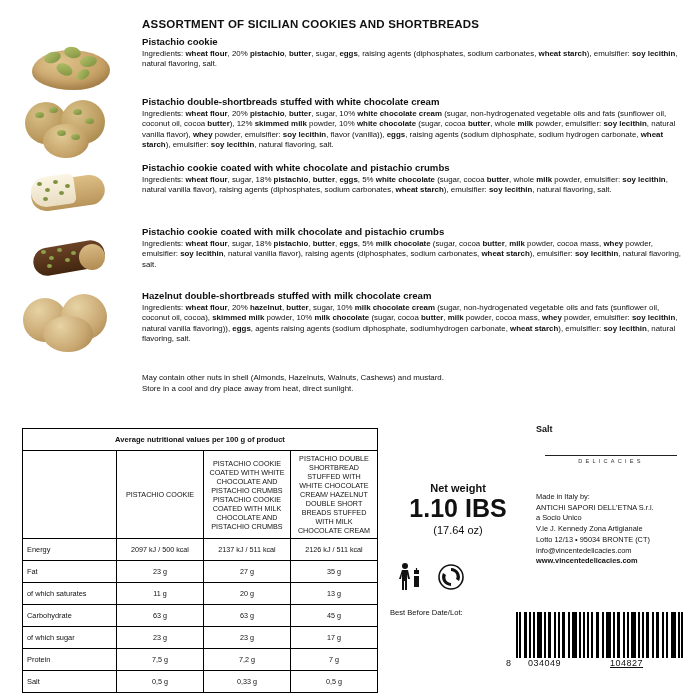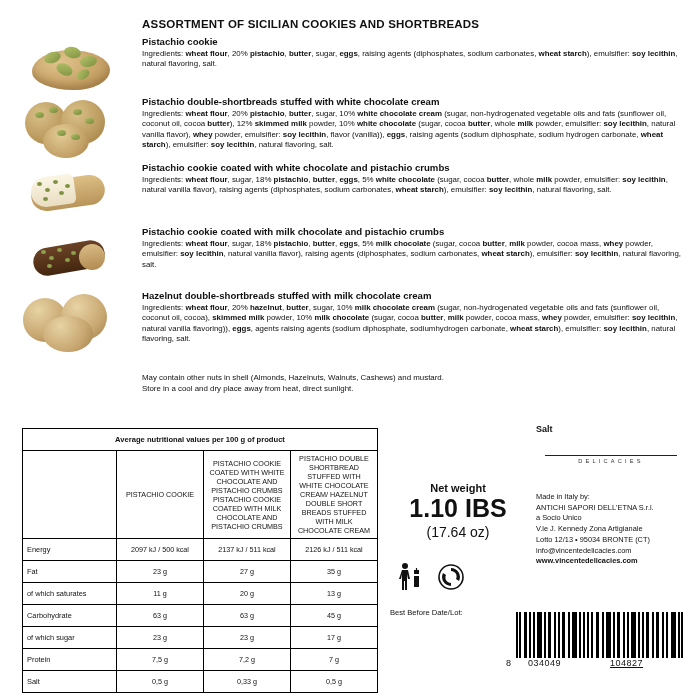--- a/index.html
+++ b/index.html
@@ -206,21 +206,21 @@
     position: absolute; left: 536px; top: 492px; width: 158px;
     font-size: 7.4px; line-height: 1.45;
   }
   .maker .web { font-weight: bold; }
 
   .netwrap {
     position: absolute; left: 386px; top: 482px; width: 144px; text-align: center;
   }
   .net-label { font-size: 11px; font-weight: bold; }
   .net-value { font-size: 25px; font-weight: bold; line-height: 1.1; margin-top: 1px; }
-  .net-alt { font-size: 14px; margin-top: 1px; }
+  .net-alt { font-size: 11px; margin-top: 1px; }
 
   .symbols { position: absolute; left: 396px; top: 562px; display: flex; gap: 16px; align-items: center; }
   .sym { width: 26px; height: 30px; }
 
   .bbd {
     position: absolute; left: 390px; top: 608px;
     font-size: 7.6px;
   }
 
   

